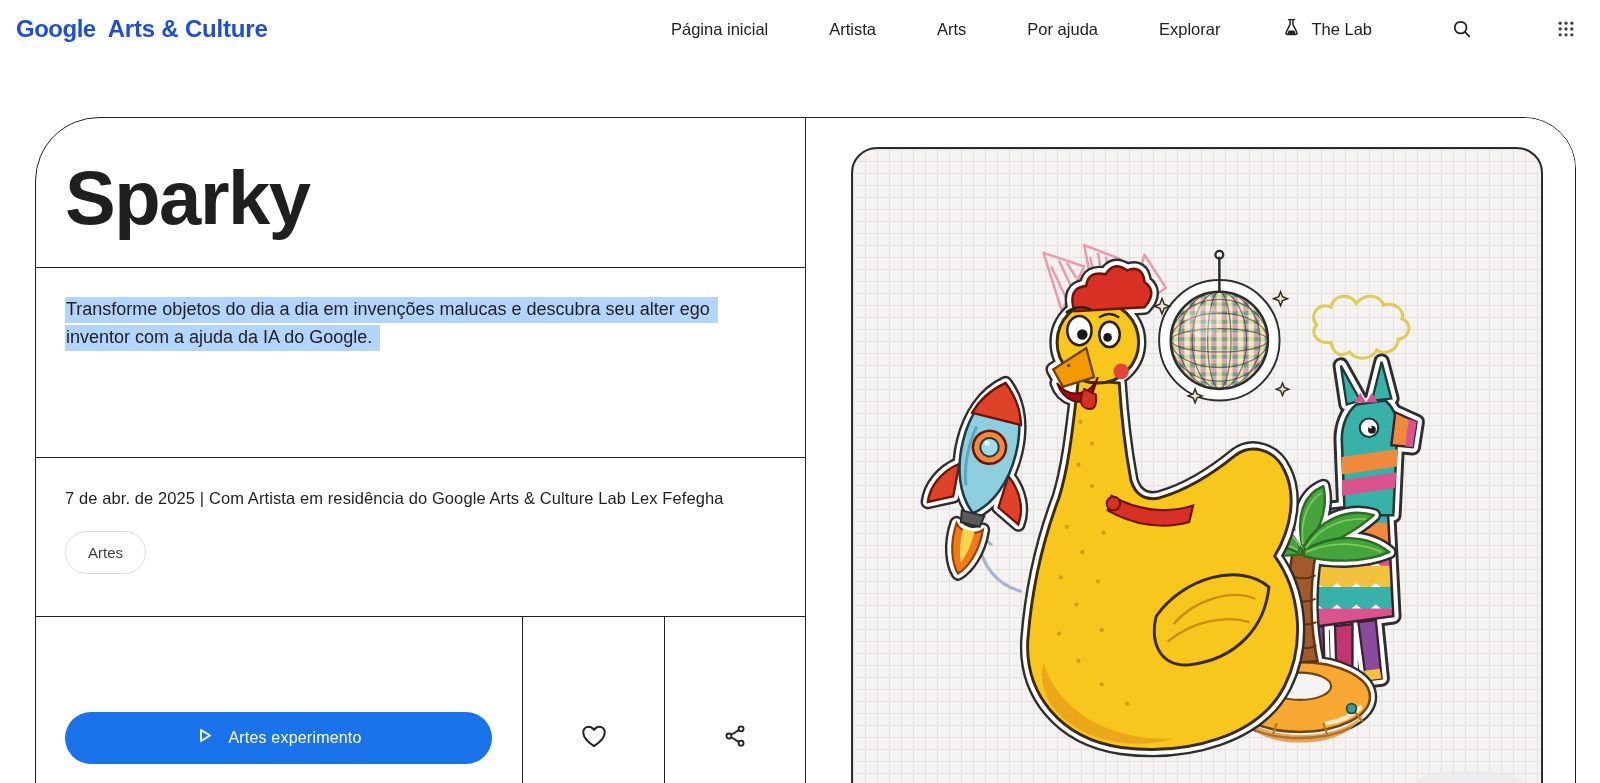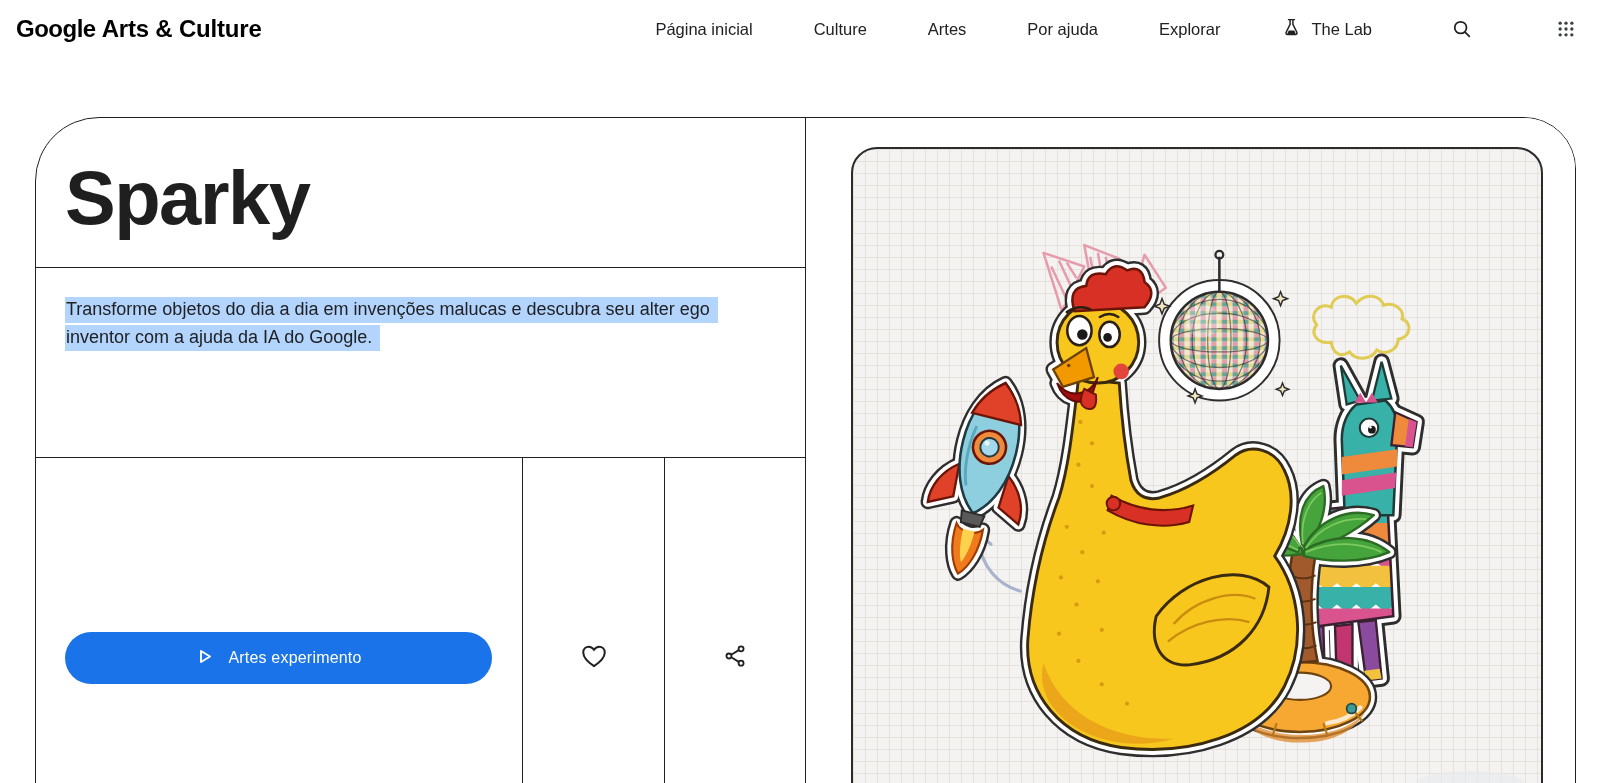--- a/index.html
+++ b/index.html
@@ -8,21 +8,21 @@
     width:1600px; height:783px; position:relative; overflow:hidden;
     background:#ffffff; color:#202124;
     font-family:"Liberation Sans", sans-serif;
   }
   
   .header {
     position:absolute; top:0; left:0; width:1600px; height:58px;
     display:flex; align-items:center; justify-content:space-between;
     padding:0 20px 0 16px; background:#fff;
   }
-  .logo { display:flex; align-items:baseline; gap:6px; font-size:24px; color:#000000; cursor:pointer; }
+  .logo { display:flex; align-items:baseline; gap:12px; font-size:24px; color:#1d4ed8; cursor:pointer; }
   .logo .brand { font-weight:bold; letter-spacing:-0.5px; }
   .logo .suffix { font-weight:700; letter-spacing:-0.2px; }
   .nav { display:flex; align-items:center; gap:61px; }
   .nav a {
     font-size:16.5px; color:#202124; text-decoration:none; cursor:pointer;
     display:flex; align-items:center; gap:9px; white-space:nowrap;
   }
   .icon-btn {
     background:none; border:none; padding:4px; margin-left:14px; cursor:pointer;
     display:flex; align-items:center; justify-content:center;
@@ -86,24 +86,24 @@
 <div class="header">
   <div class="logo">
     <span class="brand">Google</span>
     <span class="suffix">Arts &amp; Culture</span>
   </div>
   <nav class="nav">
     <a>
         <span>Página inicial</span>
       </a>
     <a>
-        <span>Culture</span>
+        <span>Artista</span>
       </a>
     <a>
-        <span>Artes</span>
+        <span>Arts</span>
       </a>
     <a>
         <span>Por ajuda</span>
       </a>
     <a>
         <span>Explorar</span>
       </a>
     <a>
       <span>
         <svg width="21" height="21" viewBox="0 0 24 24" fill="none" stroke="#202124" stroke-width="1.7">
@@ -144,20 +144,24 @@
   <div class="card-left">
 
     <div class="row-title">
       <h1>Sparky</h1>
     </div>
 
     <div class="row-desc">
       <p class="desc"><span class="hl">Transforme objetos do dia a dia em invenções malucas e descubra seu alter ego inventor com a ajuda da IA do Google.</span></p>
     </div>
 
+    <div class="row-meta">
+      <p class="meta">7 de abr. de 2025 | Com Artista em residência do Google Arts &amp; Culture Lab Lex Fefegha</p>
+      <button class="chip">Artes</button>
+    </div>
 
     <div class="row-actions">
       <div class="cell-btn">
         <button class="open-btn">
           <span>
             <svg width="19" height="19" viewBox="0 0 19 19" fill="none" stroke="#ffffff" stroke-width="1.9" stroke-linejoin="round">
               <path d="M6 4 L15 9.5 L6 15 Z"></path>
             </svg>
           </span>
           <span>Artes experimento</span>

